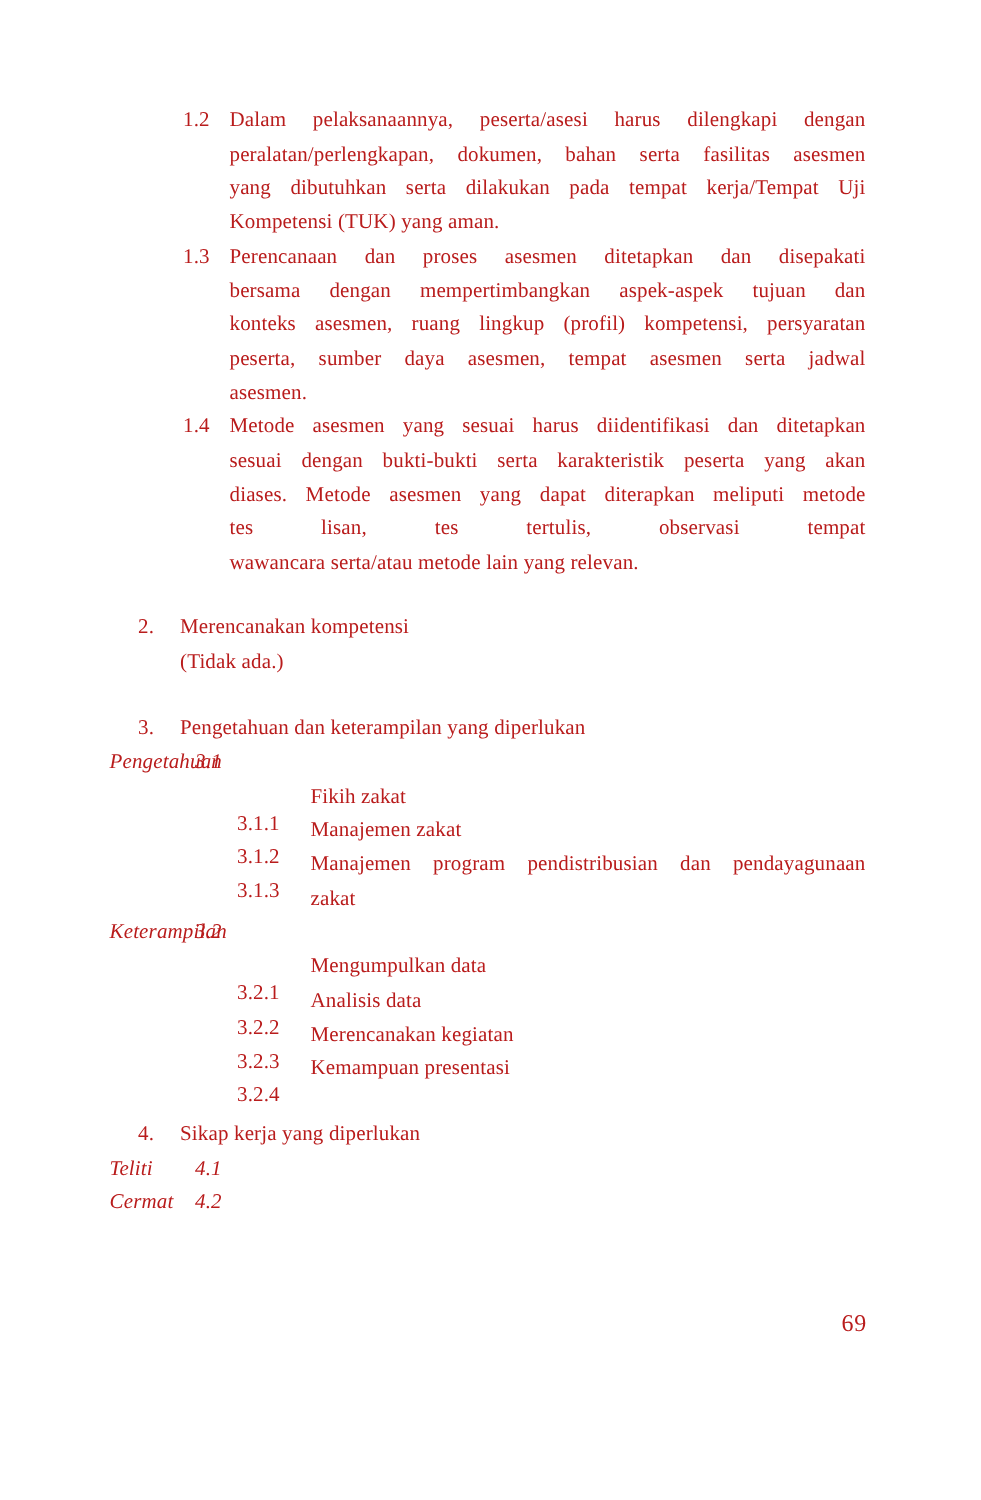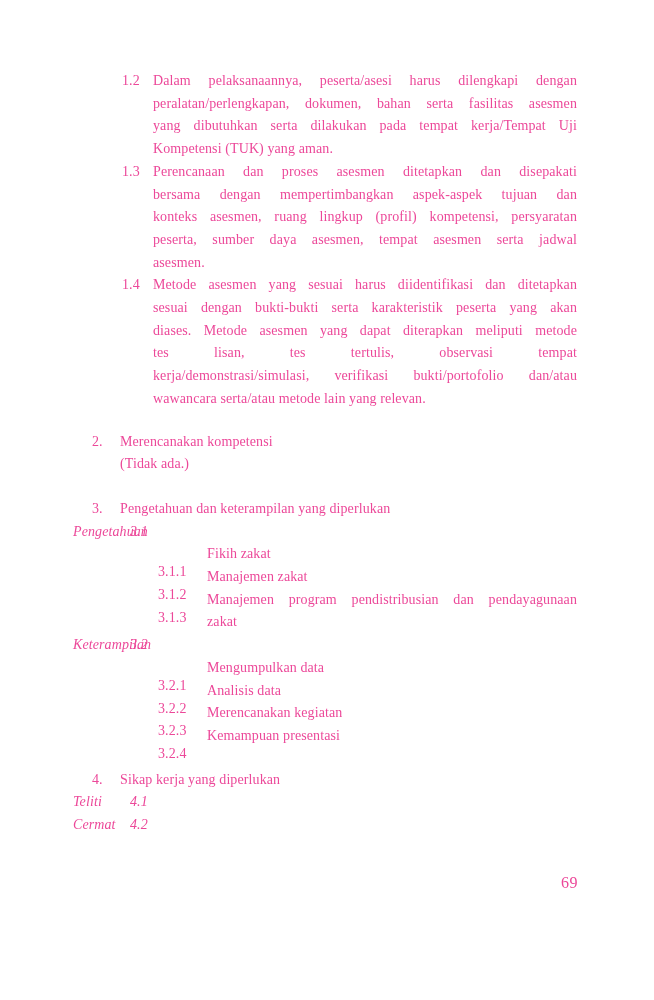--- a/index.html
+++ b/index.html
@@ -1,21 +1,21 @@
 <!DOCTYPE html>
 <html><head>
 <meta charset="utf-8">
 <style>
   html, body { margin: 0; padding: 0; background: #ffffff; }
   .page {
     position: relative;
     width: 654px;
     height: 1000px;
     background: #ffffff;
-    color: #ec4899;
+    color: #b91c1c;
     font-family: "Liberation Serif", "DejaVu Serif", serif;
     font-size: 14px;
     line-height: 22.7px;
     letter-spacing: 0.1px;
     overflow: hidden;
     box-sizing: border-box;
   }
   .doc { padding-top: 70px; }
   .item { position: relative; box-sizing: border-box; padding-right: 77px; }
   .item .num { position: absolute; top: 0; }
@@ -69,21 +69,20 @@
       </div>
     </div>
 
     <div class="item lvl-s1">
       <span class="num">1.4</span>
       <div>
         <div class="jl">Metode asesmen yang sesuai harus diidentifikasi dan ditetapkan</div>
         <div class="jl">sesuai dengan bukti-bukti serta karakteristik peserta yang akan</div>
         <div class="jl">diases. Metode asesmen yang dapat diterapkan meliputi metode</div>
         <div class="jl">tes lisan, tes tertulis, observasi tempat</div>
-        <div class="jl">kerja/demonstrasi/simulasi, verifikasi bukti/portofolio dan/atau</div>
         <div class="ll">wawancara serta/atau metode lain yang relevan.</div>
       </div>
     </div>
 
     <div class="item lvl-top gap-20">
       <span class="num">2.</span>
       <div class="ll">Merencanakan kompetensi</div>
     </div>
     <div class="item lvl-top">
       <div class="ll">(Tidak ada.)</div>

